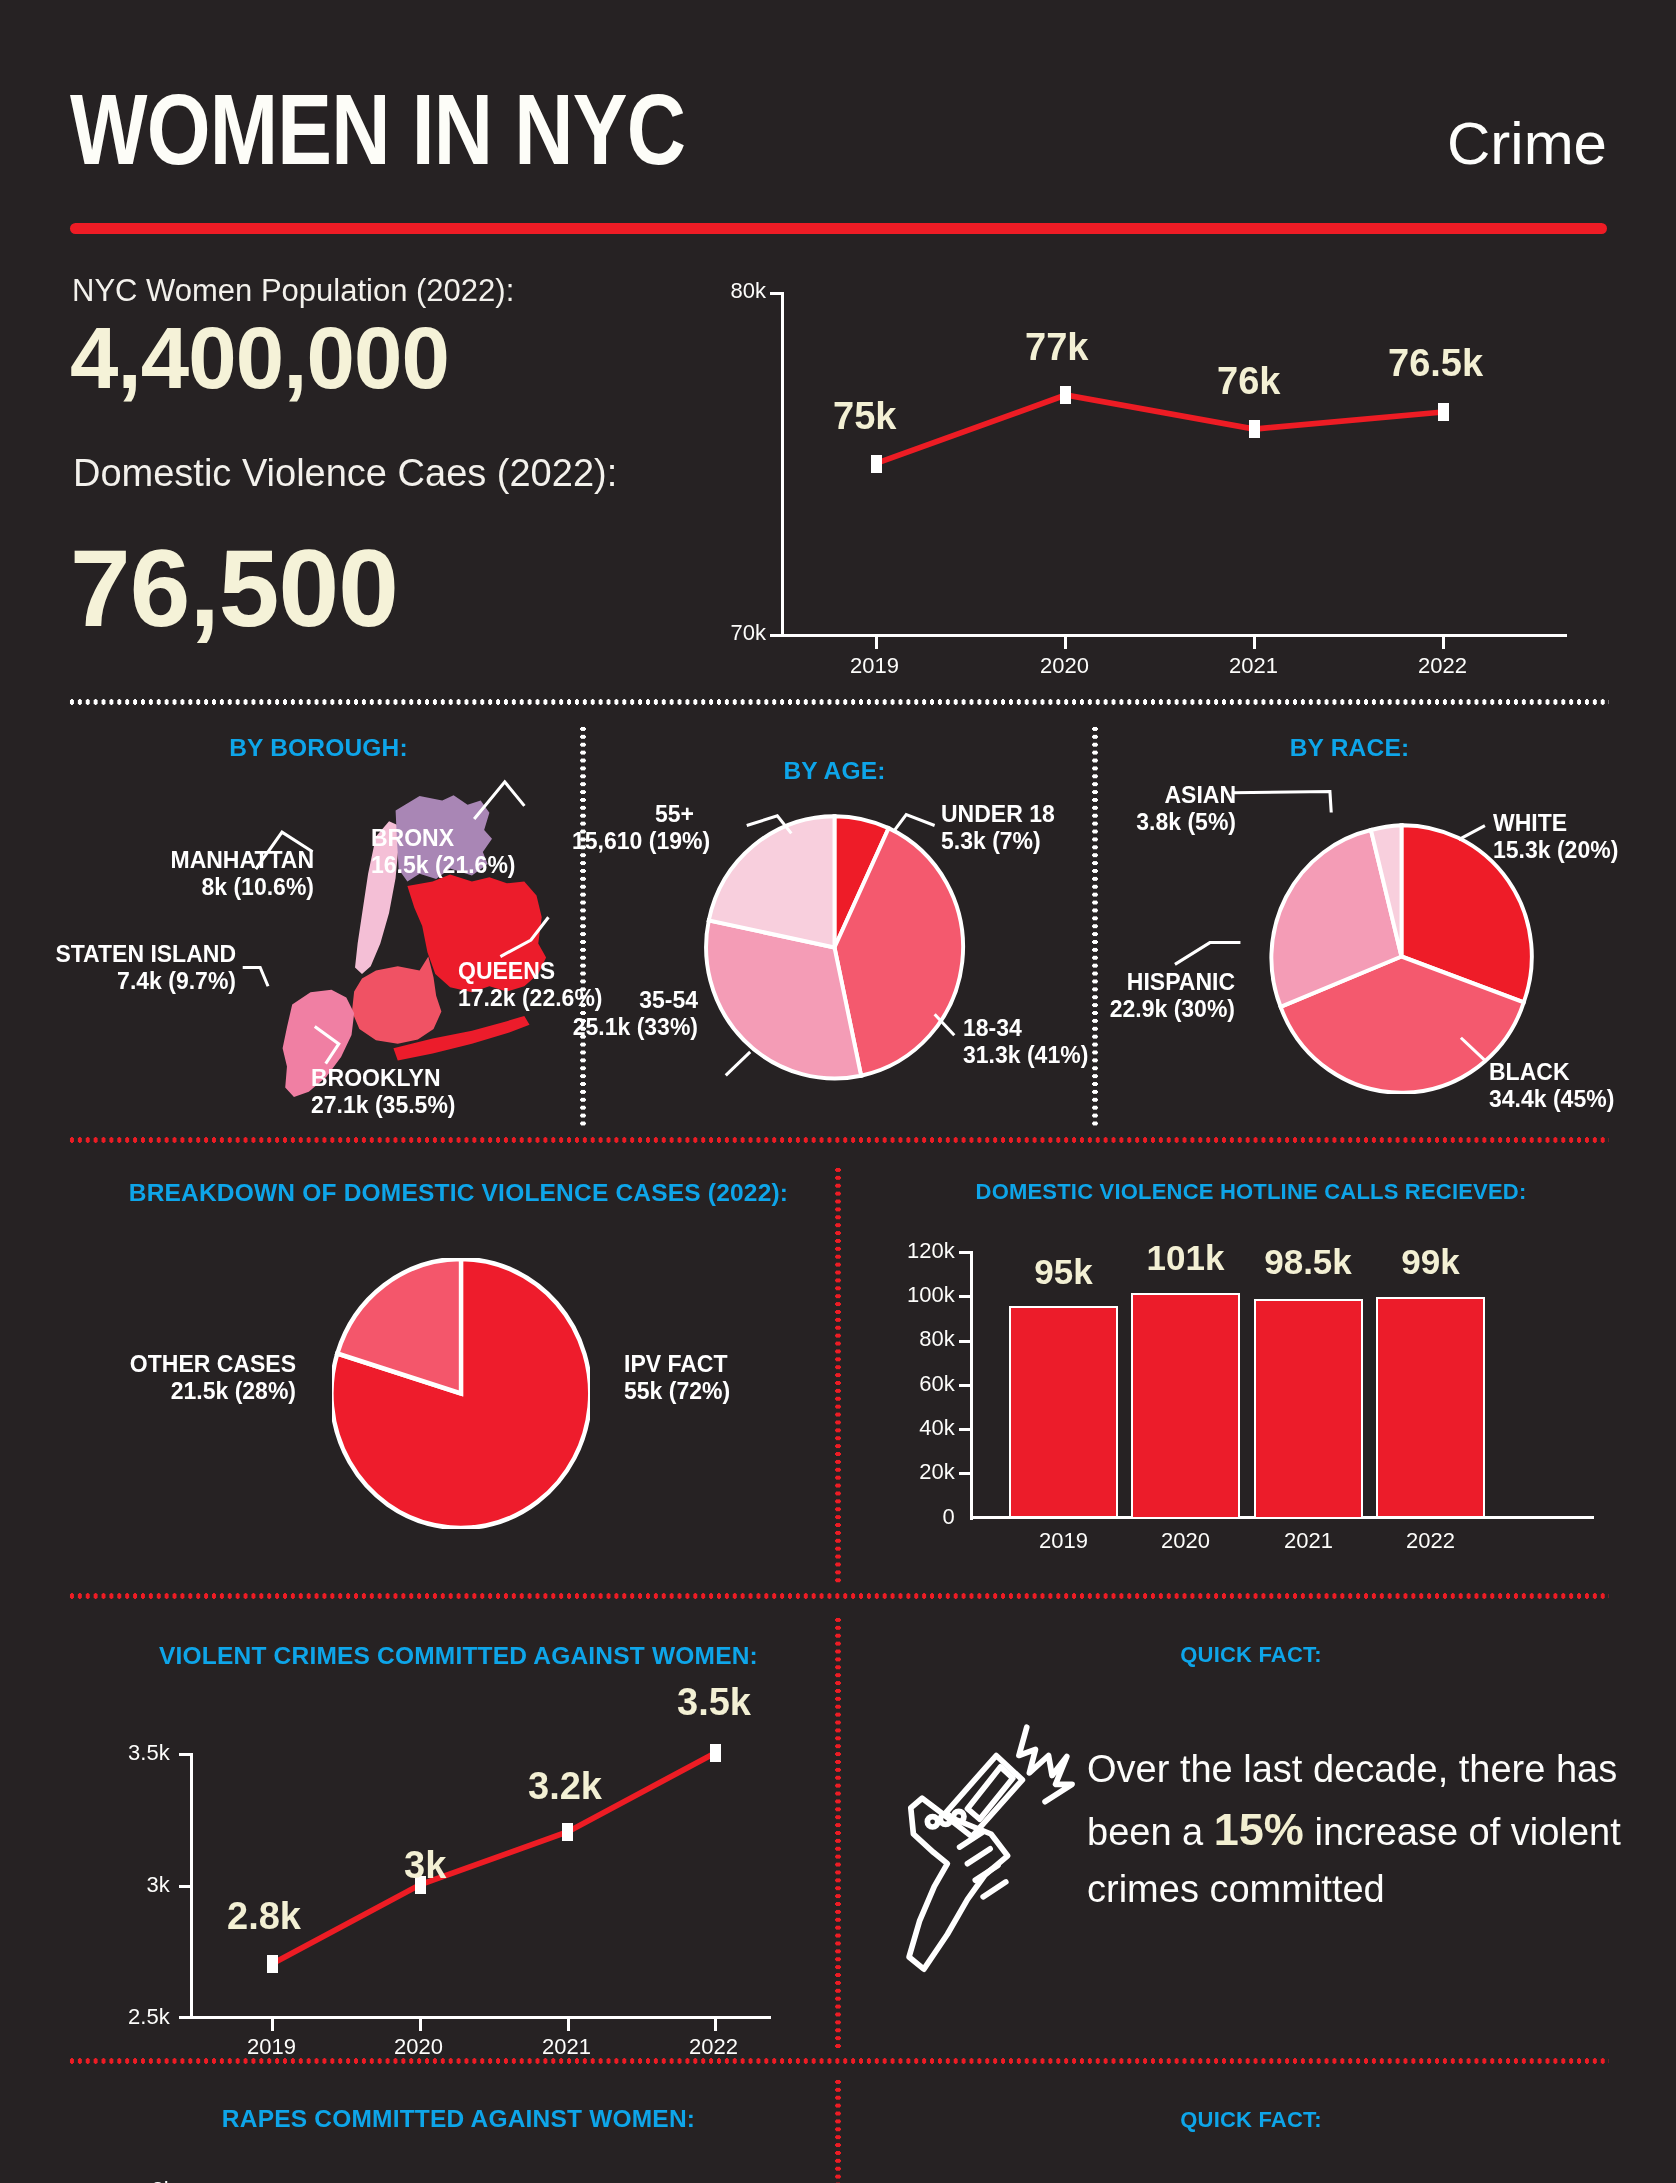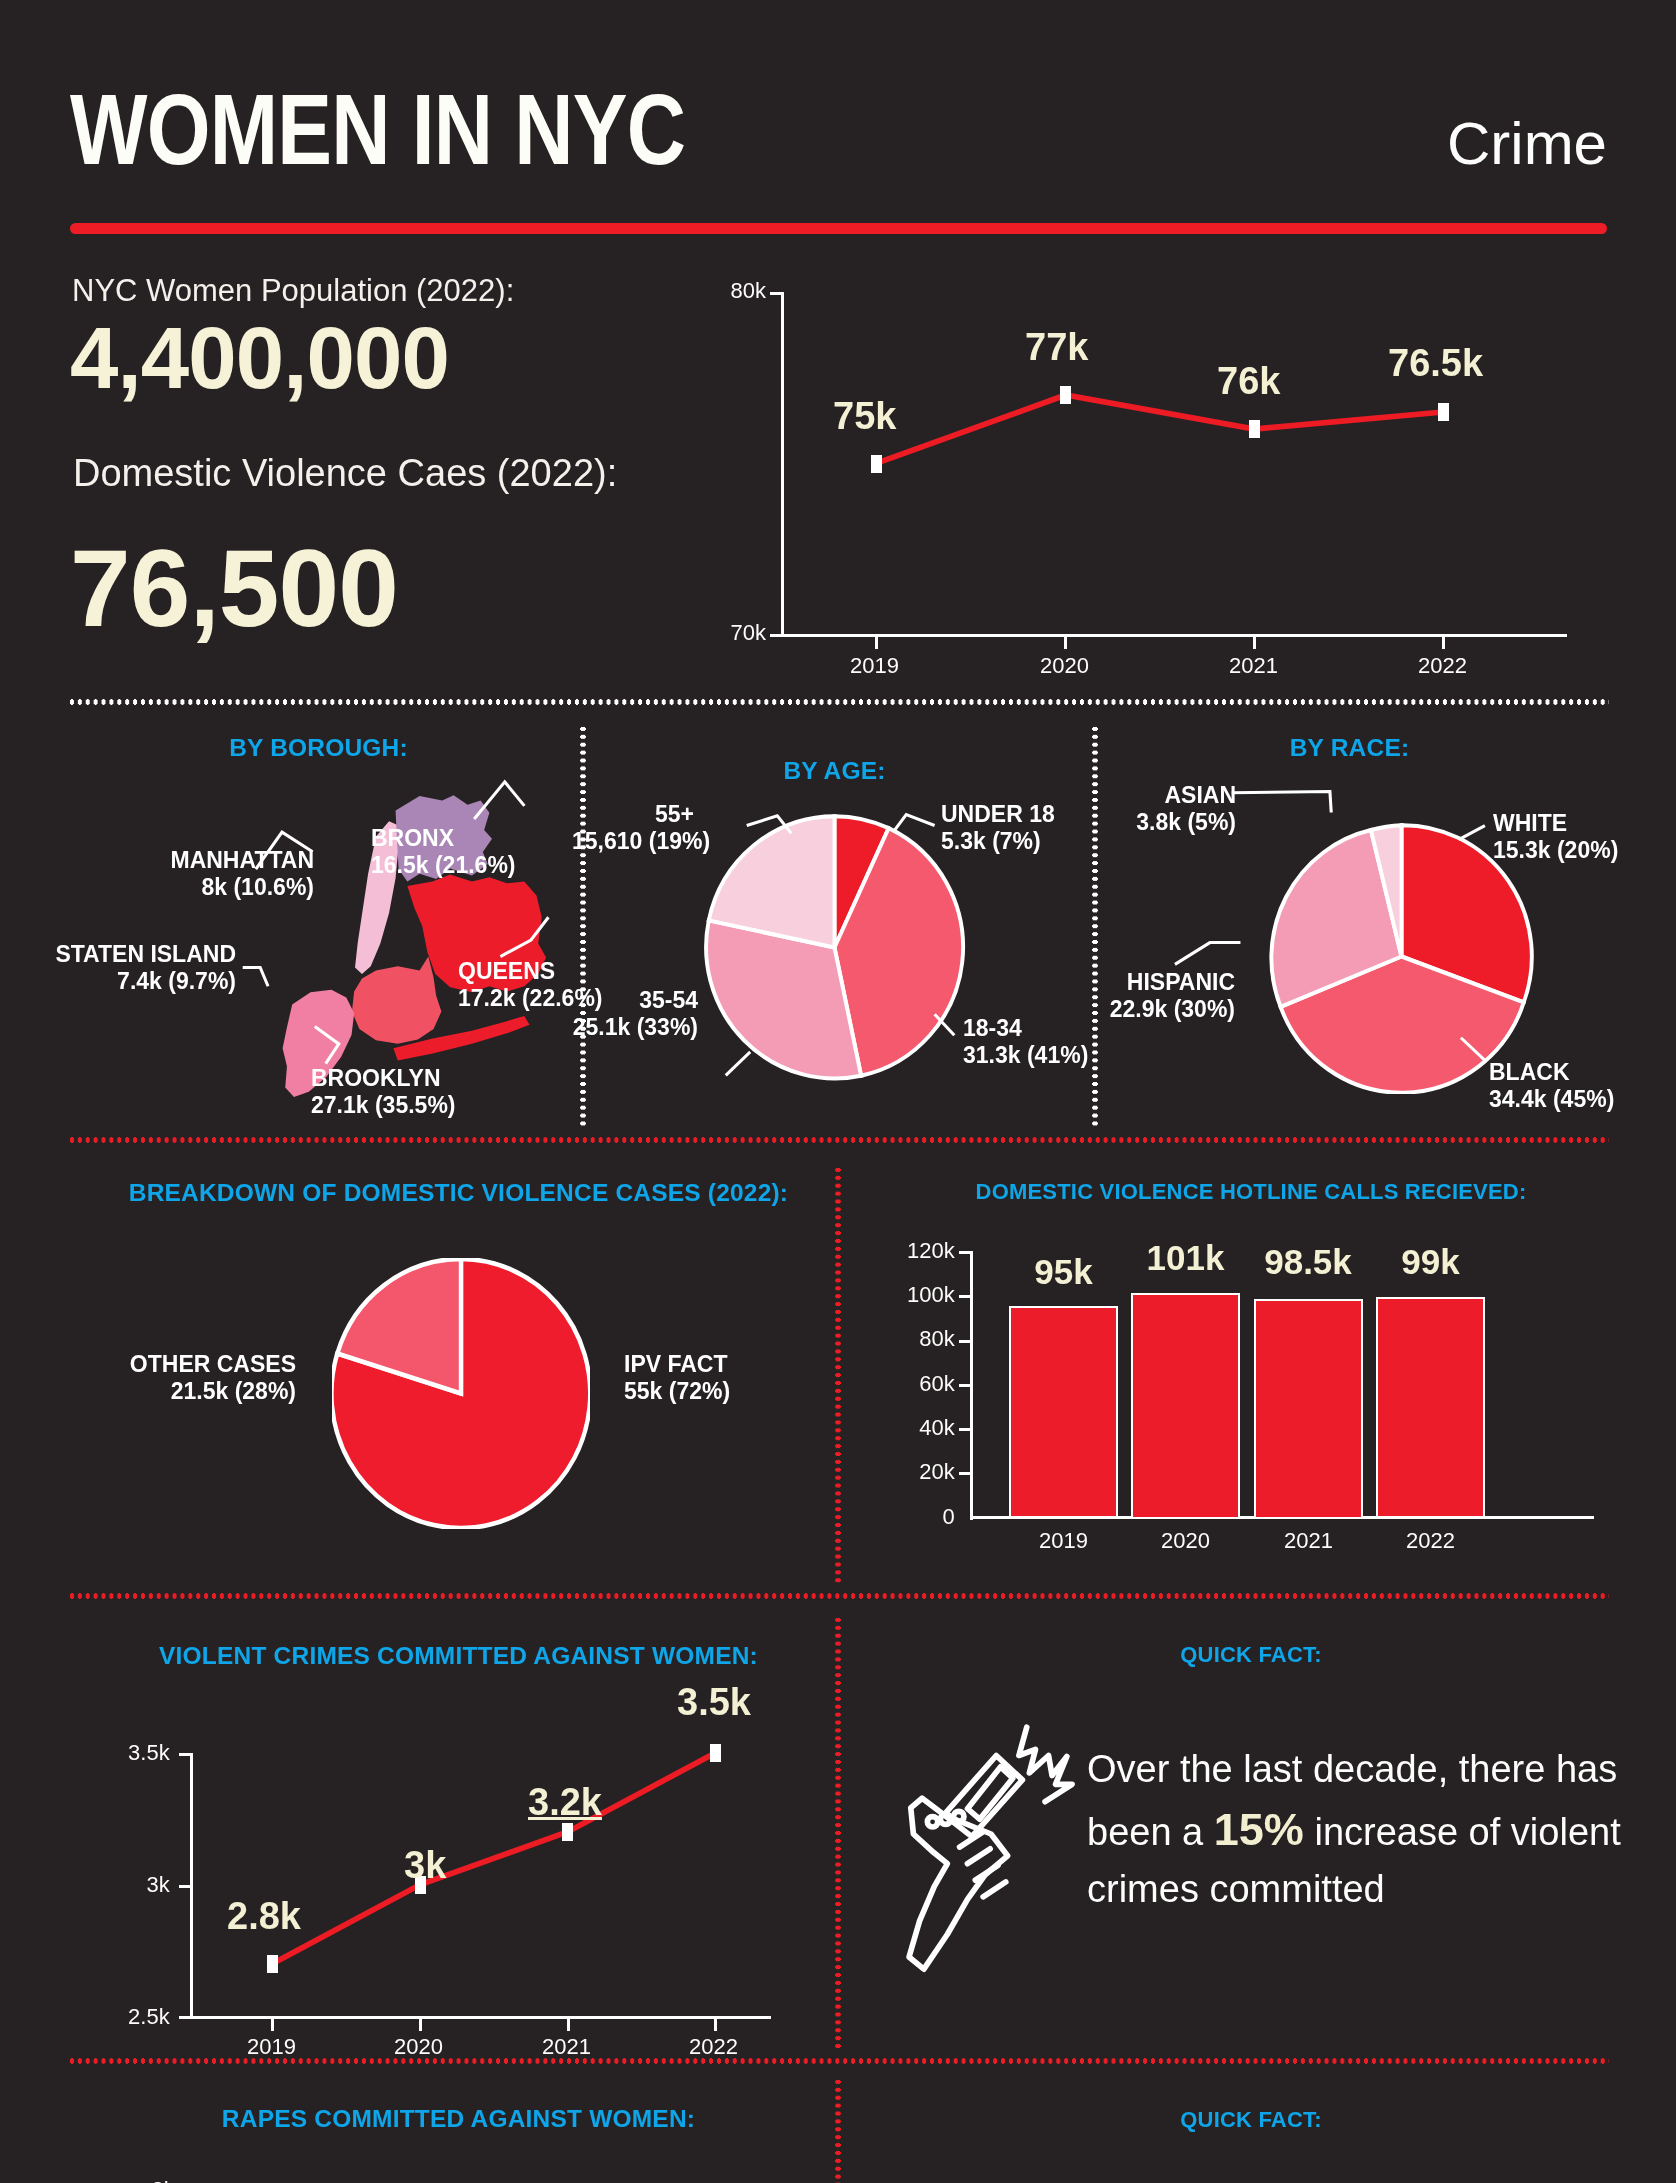--- a/index.html
+++ b/index.html
@@ -353,21 +353,21 @@
   <div class="abs tick-label" style="left:596px; top:349px; width:87px; text-align:center;">2022</div>
   <svg class="abs" style="left:0; top:0;" width="760" height="345" viewBox="0 0 1740 790">
     <polyline points="455,638 793,457 1131,336 1469,155" fill="none" stroke="#ed1c24" stroke-width="13"></polyline>
   </svg>
   <div class="abs marker" style="left:193px; top:270px;"></div>
   <div class="abs marker" style="left:341px; top:191px;"></div>
   <div class="abs marker" style="left:488px; top:138px;"></div>
   <div class="abs marker" style="left:636px; top:59px;"></div>
   <div class="abs pt-label" style="left:153px; top:210px;">2.8k</div>
   <div class="abs pt-label" style="left:330px; top:159px;">3k</div>
-  <div class="abs pt-label" style="left:454px; top:96px;text-decoration:underline;">3.2k</div>
+  <div class="abs pt-label" style="left:454px; top:80px;">3.2k</div>
   <div class="abs pt-label" style="left:603px; top:-4.4px;">3.5k</div>
 </div>
 
 <div class="abs panel-title sm" style="left:869px; top:1642px; width:764px;">QUICK FACT:</div>
 <div class="abs" style="left:882px; top:1690px; width:218px; height:288px;">
   <svg width="218" height="288" viewBox="0 0 500 660" fill="none" stroke="#ffffff" stroke-width="13" stroke-linejoin="round" stroke-linecap="round">
 
     <path d="M332 85 L314 150 L352 136 L338 190 L382 150 L390 196 L424 152 L398 216 L436 216 L374 256"></path>
 
     <path d="M262 150 L322 206 L206 336 L142 286 Z"></path>

